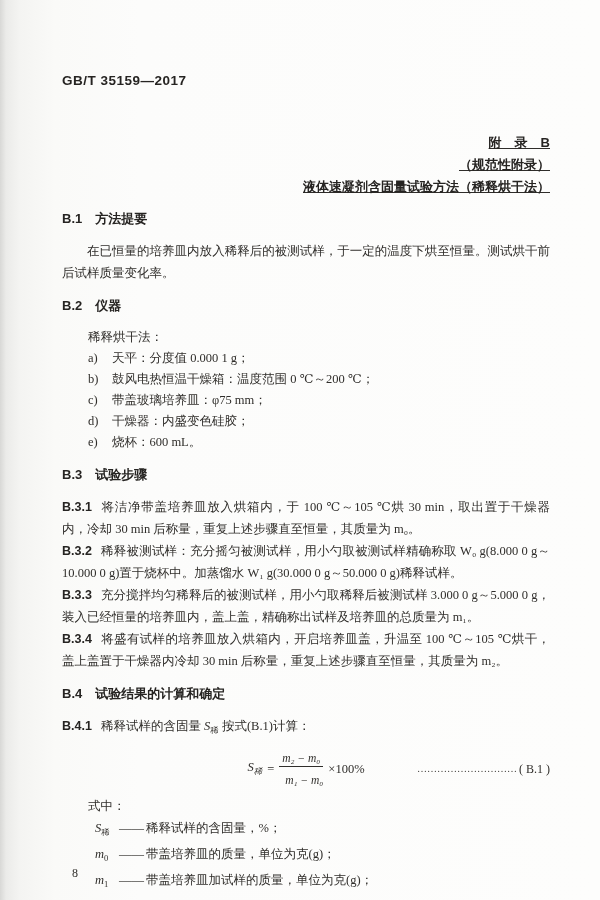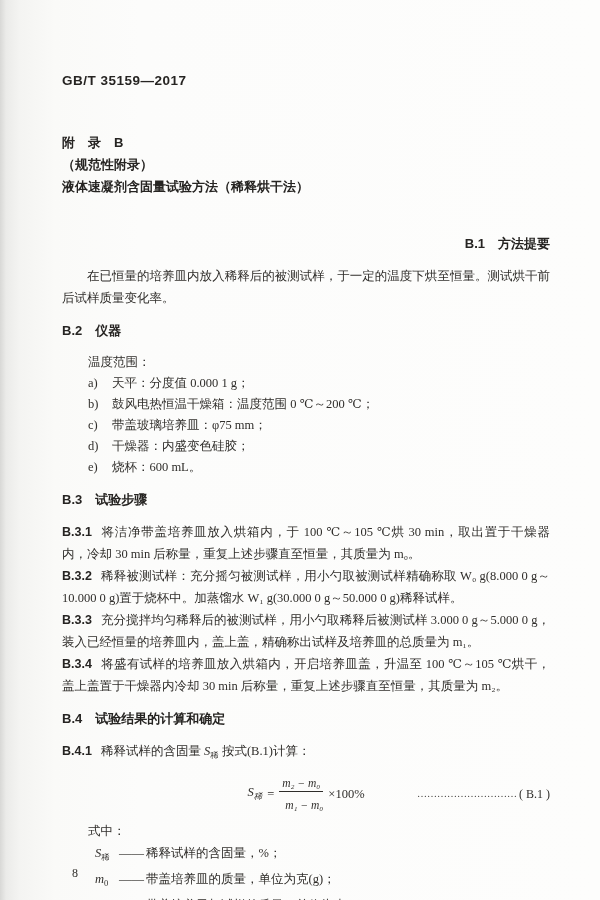--- a/index.html
+++ b/index.html
@@ -16,21 +16,21 @@
   }
   .content {
     position: absolute; left: 62px; right: 50px; top: 70px;
     font-size: 12.5px; line-height: 22px;
   }
   .doc-code {
     font-family: "Liberation Sans", "DejaVu Sans", sans-serif;
     font-weight: bold; font-size: 13.5px; letter-spacing: 0.5px;
     margin-bottom: 40px; color: #262422;
   }
-  .title-block { text-align: left; margin-bottom: 38px; }
+  .title-block { text-align: right; margin-bottom: 13px; text-decoration: underline; }
   .title-block div {
     font-family: "Liberation Sans", "DejaVu Sans", sans-serif;
     font-weight: bold; font-size: 13px; line-height: 22px; color: #262422;
   }
   .sec-heading {
     font-family: "Liberation Sans", "DejaVu Sans", sans-serif;
     font-weight: bold; font-size: 13px; line-height: 16px;
     color: #262422; margin: 14px 0 13px 0;
   }
   .para { margin: 0 0 0 0; text-align: justify; text-indent: 2em; }
@@ -72,25 +72,25 @@
   <div class="content">
 
     <div class="doc-code">GB/T 35159—2017</div>
 
     <div class="title-block">
       <div>附　录　B</div>
       <div>（规范性附录）</div>
       <div>液体速凝剂含固量试验方法（稀释烘干法）</div>
     </div>
 
-    <div class="sec-heading" style="margin-top:0;text-align:right;">B.1　方法提要</div>
+    <div class="sec-heading" style="margin-top:0;">B.1　方法提要</div>
     <p class="para">在已恒量的培养皿内放入稀释后的被测试样，于一定的温度下烘至恒量。测试烘干前后试样质量变化率。</p>
 
     <div class="sec-heading">B.2　仪器</div>
-    <div class="indent1">温度范围：</div>
+    <div class="indent1">稀释烘干法：</div>
     <div class="list-item">
       <span class="list-marker">a)</span>
       <span>天平：分度值 0.000 1 g；</span>
     </div>
     <div class="list-item">
       <span class="list-marker">b)</span>
       <span>鼓风电热恒温干燥箱：温度范围 0 ℃～200 ℃；</span>
     </div>
     <div class="list-item">
       <span class="list-marker">c)</span>

